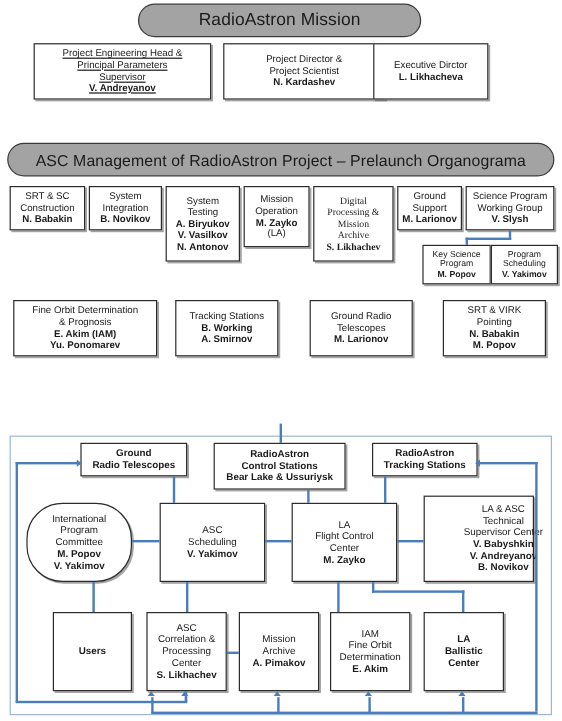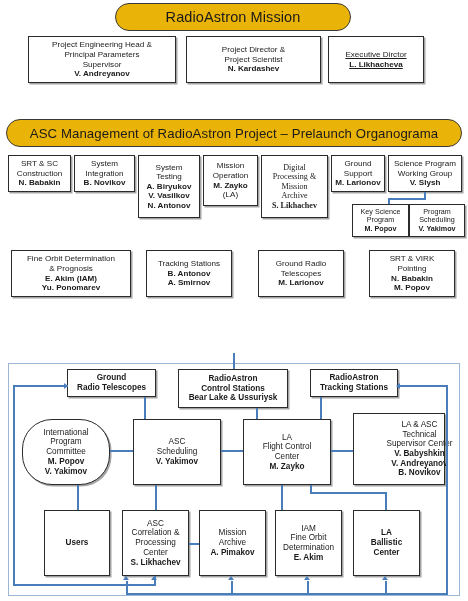--- a/index.html
+++ b/index.html
@@ -20,21 +20,21 @@
     position: absolute;
     left: 0; top: 0;
     width: 468px;
     height: 601px;
   }
 
   
   .banner {
     position: absolute;
     box-sizing: border-box;
-    background: #eab308;
+    background: #a3a3a3;
     border: 1.4px solid #3a3a3a;
     border-radius: 16px;
     display: flex;
     align-items: center;
     justify-content: center;
     font-size: 14.5px;
     letter-spacing: 0.1px;
     color: #1a1a1a;
     white-space: nowrap;
   }
@@ -104,34 +104,34 @@
 </style>
 </head>
 <body>
 
 <div id="stage">
 
   <div class="banner" style="left:115px; top:3px; width:236px; height:28px;">
     <span>RadioAstron Mission</span>
   </div>
 
-  <div class="box" style="left:28px; top:36px; width:148px; height:47px;">
+  <div class="box" style="left:28px; top:36px; width:148px; height:47px;text-decoration:underline;">
     <span class="ln n">Project Engineering Head &amp;</span>
     <span class="ln n">Principal Parameters</span>
     <span class="ln n">Supervisor</span>
     <span class="ln b">V. Andreyanov</span>
   </div>
 
   <div class="box" style="left:186px; top:36px; width:135px; height:47px;">
     <span class="ln n">Project Director &amp;</span>
     <span class="ln n">Project Scientist</span>
     <span class="ln b">N. Kardashev</span>
   </div>
 
-  <div class="box" style="left:328px; top:36px; width:96px; height:47px;text-decoration:underline;">
+  <div class="box" style="left:311px; top:36px; width:96px; height:47px;">
     <span class="ln n">Executive Dirctor</span>
     <span class="ln b">L. Likhacheva</span>
   </div>
 
   <div class="banner small-pad" style="left:6px; top:119px; width:456px; height:28px;">
     <span>ASC Management of RadioAstron Project – Prelaunch Organograma</span>
   </div>
 
   <div class="box" style="left:8px; top:155px; width:63px; height:37px;">
     <span class="ln n">SRT &amp; SC</span>
@@ -198,21 +198,21 @@
 
   <div class="box" style="left:11px; top:250px; width:120px; height:47px;">
     <span class="ln n">Fine Orbit Determination</span>
     <span class="ln n">&amp; Prognosis</span>
     <span class="ln b">E. Akim (IAM)</span>
     <span class="ln b">Yu. Ponomarev</span>
   </div>
 
   <div class="box" style="left:146px; top:250px; width:86px; height:47px;">
     <span class="ln n">Tracking Stations</span>
-    <span class="ln b">B. Antonov</span>
+    <span class="ln b">B. Working</span>
     <span class="ln b">A. Smirnov</span>
   </div>
 
   <div class="box" style="left:258px; top:250px; width:86px; height:47px;">
     <span class="ln n">Ground Radio</span>
     <span class="ln n">Telescopes</span>
     <span class="ln b">M. Larionov</span>
   </div>
 
   <div class="box" style="left:369px; top:250px; width:86px; height:47px;">

